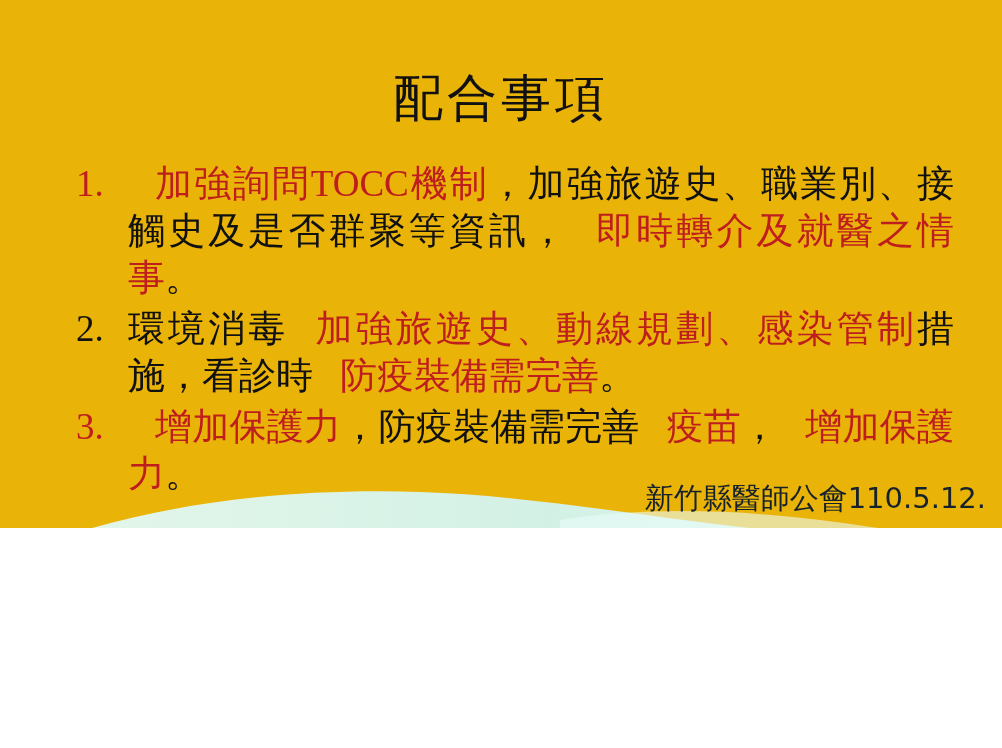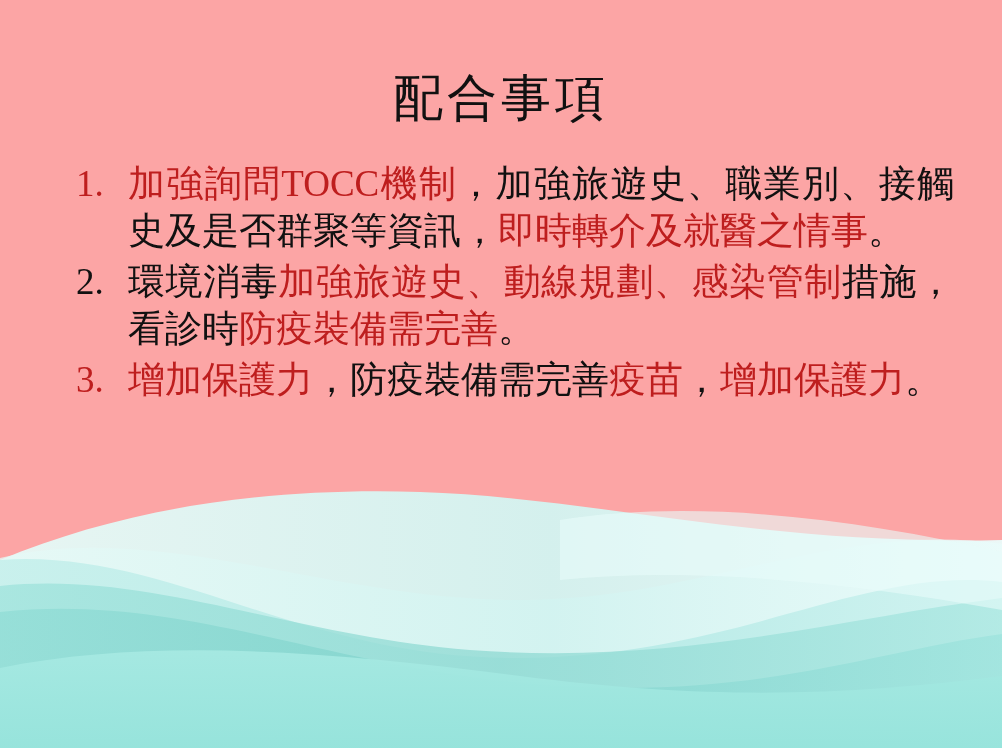--- a/index.html
+++ b/index.html
@@ -6,23 +6,23 @@
     margin: 0;
     padding: 0;
     background: #ffffff;
   }
   body {
     font-family: "Liberation Serif", "DejaVu Serif", serif;
   }
   #slide {
     position: relative;
     width: 1002px;
-    height: 748px;
+    height: 528px;
     overflow: hidden;
-    background: #fca5a5;
+    background: #eab308;
   }
   
   #wave-bg {
     position: absolute;
     left: 0;
     top: 0;
     width: 1002px;
     height: 748px;
     z-index: 0;
     pointer-events: none;
@@ -65,21 +65,21 @@
   }
   .item-body {
     flex: 1 1 auto;
     font-size: 37px;
     line-height: 47px;
     text-align: justify;
     text-justify: inter-character;
     letter-spacing: 0px;
   }
   .item-body span { white-space: pre-wrap; }
-  .c-red   { color: #BE1E1E; }
+  .c-red   { color: #BE1E1E; margin-left: 27px; }
   .c-black { color: #111111; }
   
   #footer-credit {
     position: absolute;
     right: 16px;
     bottom: 12px;
     font-size: 29px;
     line-height: 36px;
     color: #16222b;
     font-family: "DejaVu Sans", "Liberation Sans", sans-serif;
@@ -150,14 +150,15 @@
       <div class="item-body"><span class="c-black">環境消毒</span><span class="c-red">加強旅遊史、動線規劃、感染管制</span><span class="c-black">措施，看診時</span><span class="c-red">防疫裝備需完善</span><span class="c-black">。</span></div>
     </div>
 
     <div class="list-item">
       <div class="item-number" style="color: rgb(190, 30, 30);">3.</div>
       <div class="item-body"><span class="c-red">增加保護力</span><span class="c-black">，防疫裝備需完善</span><span class="c-red">疫苗</span><span class="c-black">，</span><span class="c-red">增加保護力</span><span class="c-black">。</span></div>
     </div>
 
   </div>
 
+  <div id="footer-credit">新竹縣醫師公會110.5.12.</div>
 
 </div>
 
 </body></html>

